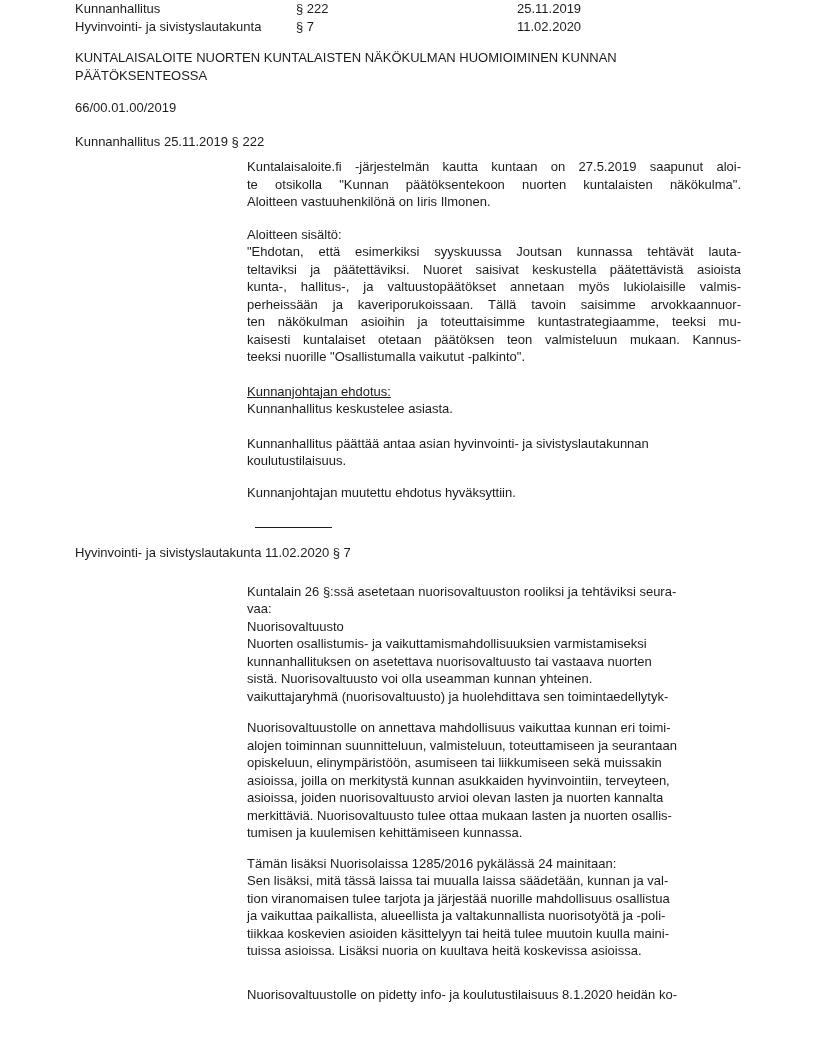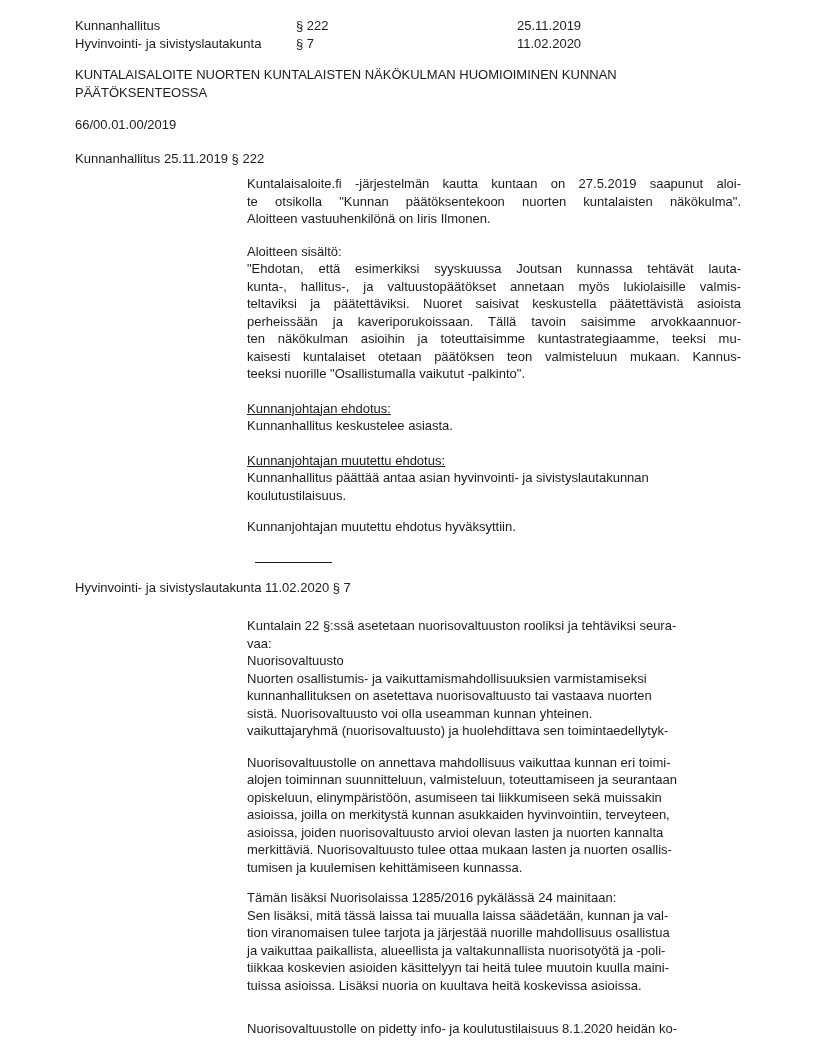--- a/index.html
+++ b/index.html
@@ -10,21 +10,21 @@
     background: #ffffff;
     color: #1c1c1c;
     font-family: "Liberation Sans", sans-serif;
     font-size: 13px;
     line-height: 17.5px;
     overflow: hidden;
   }
   .content {
     position: absolute;
     left: 75px;
-    top: 17px;
+    top: 0;
     width: 666px;
   }
   .header-row { display: flex; }
   .col-org  { width: 221px; }
   .col-para { width: 221px; }
   .col-date { flex: 1; }
 
   .title       { margin-top: 14px; }
   .case-number { margin-top: 15px; }
   .section-heading { margin-top: 16px; white-space: nowrap; }
@@ -86,50 +86,49 @@
 
     <div class="body-block mt-p1">
       <div class="line jl">Kuntalaisaloite.fi -järjestelmän kautta kuntaan on 27.5.2019 saapunut aloi-</div>
       <div class="line jl">te otsikolla "Kunnan päätöksentekoon nuorten kuntalaisten näkökulma".</div>
       <div class="line">Aloitteen vastuuhenkilönä on Iiris Ilmonen.</div>
     </div>
 
     <div class="body-block mt-p2">
       <div class="line">Aloitteen sisältö:</div>
       <div class="line jl">"Ehdotan, että esimerkiksi syyskuussa Joutsan kunnassa tehtävät lauta-</div>
+      <div class="line jl">teltaviksi ja päätettäviksi. Nuoret saisivat keskustella päätettävistä asioista</div>
       <div class="line jl">kunta-, hallitus-, ja valtuustopäätökset annetaan myös lukiolaisille valmis-</div>
-      <div class="line jl">teltaviksi ja päätettäviksi. Nuoret saisivat keskustella päätettävistä asioista</div>
       <div class="line jl">perheissään ja kaveriporukoissaan. Tällä tavoin saisimme arvokkaannuor-</div>
       <div class="line jl">ten näkökulman asioihin ja toteuttaisimme kuntastrategiaamme, teeksi mu-</div>
       <div class="line jl">kaisesti kuntalaiset otetaan päätöksen teon valmisteluun mukaan. Kannus-</div>
       <div class="line">teeksi nuorille "Osallistumalla vaikutut -palkinto".</div>
     </div>
 
     <div class="body-block mt-p3">
       <div class="line ul">Kunnanjohtajan ehdotus:</div>
       <div class="line">Kunnanhallitus keskustelee asiasta.</div>
     </div>
 
 
     <div class="body-block mt-p5">
-      <div class="line ul">Kunnanjohtajan muutettu ehdotus:</div>
       <div class="line">Kunnanhallitus päättää antaa asian hyvinvointi- ja sivistyslautakunnan</div>
       <div class="line">koulutustilaisuus.</div>
     </div>
 
     <div class="body-block mt-p6">
       <div class="line">Kunnanjohtajan muutettu ehdotus hyväksyttiin.</div>
     </div>
 
     <div class="separator"></div>
 
     <div class="section-heading-2">Hyvinvointi- ja sivistyslautakunta 11.02.2020 § 7</div>
 
     <div class="body-block mt-p7">
-      <div class="line">Kuntalain 22 §:ssä asetetaan nuorisovaltuuston rooliksi ja tehtäviksi seura-</div>
+      <div class="line">Kuntalain 26 §:ssä asetetaan nuorisovaltuuston rooliksi ja tehtäviksi seura-</div>
       <div class="line">vaa:</div>
       <div class="line">Nuorisovaltuusto</div>
       <div class="line">Nuorten osallistumis- ja vaikuttamismahdollisuuksien varmistamiseksi</div>
       <div class="line">kunnanhallituksen on asetettava nuorisovaltuusto tai vastaava nuorten</div>
       <div class="line">sistä. Nuorisovaltuusto voi olla useamman kunnan yhteinen.</div>
       <div class="line">vaikuttajaryhmä (nuorisovaltuusto) ja huolehdittava sen toimintaedellytyk-</div>
     </div>
 
     <div class="body-block mt-p8">
       <div class="line">Nuorisovaltuustolle on annettava mahdollisuus vaikuttaa kunnan eri toimi-</div>

